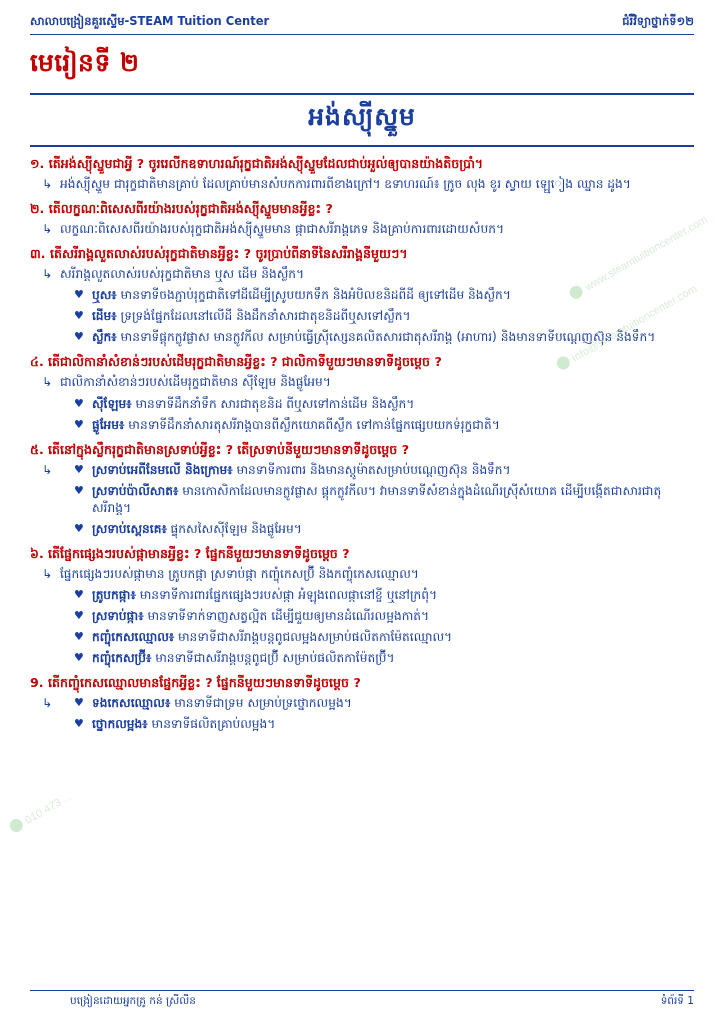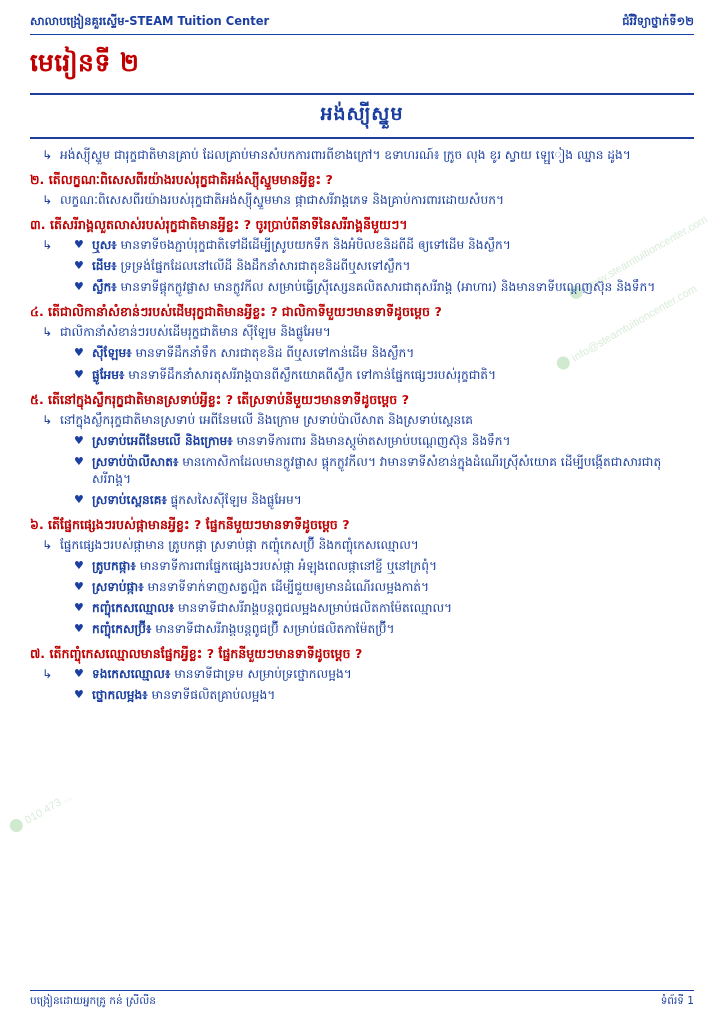--- a/index.html
+++ b/index.html
@@ -50,21 +50,21 @@
   }
 
   .title-box {
     margin-top: 10px;
     border-top: 2.2px solid #1b3fa0;
     border-bottom: 2.2px solid #1b3fa0;
     padding: 6px 0 8px 0;
     text-align: center;
   }
   .title-box .title-text {
-    font-size: 19px;
+    font-size: 25px;
     font-weight: bold;
     color: #1b3fa0;
     letter-spacing: 1px;
   }
 
   
   .content {
     margin-top: 8px;
   }
   .q {
@@ -120,20 +120,21 @@
   .footer-rule {
     border-top: 1.6px solid #1b3fa0;
     margin-bottom: 3px;
   }
   .footer-row {
     display: flex;
     justify-content: space-between;
     align-items: flex-start;
     font-size: 10.5px;
     color: #1b3fa0;
+    margin-left: 40px;
   }
   .footer-left { font-weight: normal; }
   .footer-right { font-weight: normal; }
 
   
   .wm {
     position: absolute;
     color: #cfe6cf;
     opacity: 0.75;
     font-size: 11px;
@@ -169,34 +170,36 @@
   <div class="header-rule"></div>
 
   <div class="lesson-no">មេរៀនទី ២</div>
 
   <div class="title-box">
     <span class="title-text">អង់ស្យុីស្នួម</span>
   </div>
 
   <div class="content">
 
+    <div class="q">១. តើអង់ស្យុីស្នួមជាអ្វី ? ចូររេលីកឧទាហរណ៍រុក្ខជាតិអង់ស្យុីស្នួមដែលជាប់អួល់ឲ្យបានយ៉ាងតិចប្រាំ។</div>
     <div class="a">
       <span class="marker">↳</span>
       <span>អង់ស្យុីស្នួម ជារុក្ខជាតិមានគ្រាប់ ដែលគ្រាប់មានសំបកការពារពីខាងក្រៅ។ ឧទាហរណ៍៖ ក្រូច លុង ខូរ ស្វាយ ឡេ្មៀង ឈ្នាន ដូង។</span>
     </div>
 
     <div class="q">២. តើលក្ខណៈពិសេសពីរយ៉ាងរបស់រុក្ខជាតិអង់ស្យុីស្នួមមានអ្វីខ្លះ ?</div>
     <div class="a">
       <span class="marker">↳</span>
       <span>លក្ខណៈពិសេសពីរយ៉ាងរបស់រុក្ខជាតិអង់ស្យុីស្នួមមាន ផ្កាជាសរីរាង្គភេទ និងគ្រាប់ការពារដោយសំបក។</span>
     </div>
 
     <div class="q">៣. តើសរីរាង្គលួតលាស់របស់រុក្ខជាតិមានអ្វីខ្លះ ? ចូរប្រាប់ពីនាទីនៃសរីរាង្គនីមួយៗ។</div>
     <div class="a">
       <span class="marker">↳</span>
+      <span>សរីរាង្គលួតលាស់របស់រុក្ខជាតិមាន ឬស ដើម និងស្លឹក។</span>
     </div>
     <div class="sub">
       <span class="heart">♥</span>
       <span class="lead">ឬស៖</span><span> មានទាទីចងភ្ជាប់រុក្ខជាតិទៅដីដើម្បីស្រូបយកទឹក និងអំបិលខនិដពីដី ឲ្យទៅដើម និងស្លឹក។</span>
     </div>
     <div class="sub">
       <span class="heart">♥</span>
       <span class="lead">ដើម៖</span><span> ទ្រទ្រង់ផ្នែកដែលនៅលើដី និងដឹកនាំសារជាតុខនិដពីឬសទៅស្លឹក។</span>
     </div>
     <div class="sub">
@@ -208,27 +211,26 @@
     <div class="a">
       <span class="marker">↳</span>
       <span>ជាលិកានាំសំខាន់ៗរបស់ដើមរុក្ខជាតិមាន ស៊ីឡែម និងផ្លូអែម។</span>
     </div>
     <div class="sub">
       <span class="heart">♥</span>
       <span class="lead">ស៊ីឡែម៖</span><span> មានទាទីដឹកនាំទឹក សារជាតុខនិដ ពីឬសទៅកាន់ដើម និងស្លឹក។</span>
     </div>
     <div class="sub">
       <span class="heart">♥</span>
-      <span class="lead">ផ្លូអែម៖</span><span> មានទាទីដឹកនាំសារតុសរីរាង្គបានពីស្លឹកយោគពីស្លឹក ទៅកាន់ផ្នែកផ្សេៗរបស់រុក្ខជាតិ។</span>
+      <span class="lead">ផ្លូអែម៖</span><span> មានទាទីដឹកនាំសារតុសរីរាង្គបានពីស្លឹកយោគពីស្លឹក ទៅកាន់ផ្នែកផ្សេបយកទ់រុក្ខជាតិ។</span>
     </div>
 
     <div class="q">៥. តើនៅក្នុងស្លឹករុក្ខជាតិមានស្រទាប់អ្វីខ្លះ ? តើស្រទាប់នីមួយៗមានទាទីដូចម្តេច ?</div>
     <div class="a">
       <span class="marker">↳</span>
-      <span>នៅក្នុងស្លឹករុក្ខជាតិមានស្រទាប់ អេពីនែមលើ និងក្រោម ស្រទាប់ប៉ាលីសាត និងស្រទាប់ស្ពេនគេ</span>
     </div>
     <div class="sub">
       <span class="heart">♥</span>
       <span class="lead">ស្រទាប់អេពីនែមលើ និងក្រោម៖</span><span> មានទាទីការពារ និងមានស្តូម៉ាតសម្រាប់បណ្តេញស៊ុន និងទឹក។</span>
     </div>
     <div class="sub">
       <span class="heart">♥</span>
       <span class="lead">ស្រទាប់ប៉ាលីសាត៖</span><span> មានកោសិកាដែលមានក្លូវផ្លាស ផ្តុកក្លូវកីល។ វាមានទាទីសំខាន់ក្នុងដំណើរស្រ៊ីសំយោគ ដើម្បីបង្កើតជាសារជាតុសរីរាង្គ។</span>
     </div>
     <div class="sub">
@@ -251,21 +253,21 @@
     </div>
     <div class="sub">
       <span class="heart">♥</span>
       <span class="lead">កញ្ចុំកេសឈ្មោល៖</span><span> មានទាទីជាសរីរាង្គបន្តពូជលម្អងសម្រាប់ផលិតកាម៉ែតឈ្មោល។</span>
     </div>
     <div class="sub">
       <span class="heart">♥</span>
       <span class="lead">កញ្ចុំកេសប្រ៊ី៖</span><span> មានទាទីជាសរីរាង្គបន្តពូជប្រ៊ី សម្រាប់ផលិតកាម៉ែតប្រ៊ី។</span>
     </div>
 
-    <div class="q">៧. តើកញ្ចុំកេសឈ្មោលមានផ្នែកអ្វីខ្លះ ? ផ្នែកនីមួយៗមានទាទីដូចម្តេច ?</div>
+    <div class="q">9. តើកញ្ចុំកេសឈ្មោលមានផ្នែកអ្វីខ្លះ ? ផ្នែកនីមួយៗមានទាទីដូចម្តេច ?</div>
     <div class="a">
       <span class="marker">↳</span>
     </div>
     <div class="sub">
       <span class="heart">♥</span>
       <span class="lead">ទងកេសឈ្មោល៖</span><span> មានទាទីជាទ្រម សម្រាប់ទ្រថ្នោកលម្អង។</span>
     </div>
     <div class="sub">
       <span class="heart">♥</span>
       <span class="lead">ថ្នោកលម្អង៖</span><span> មានទាទីផលិតគ្រាប់លម្អង។</span>

